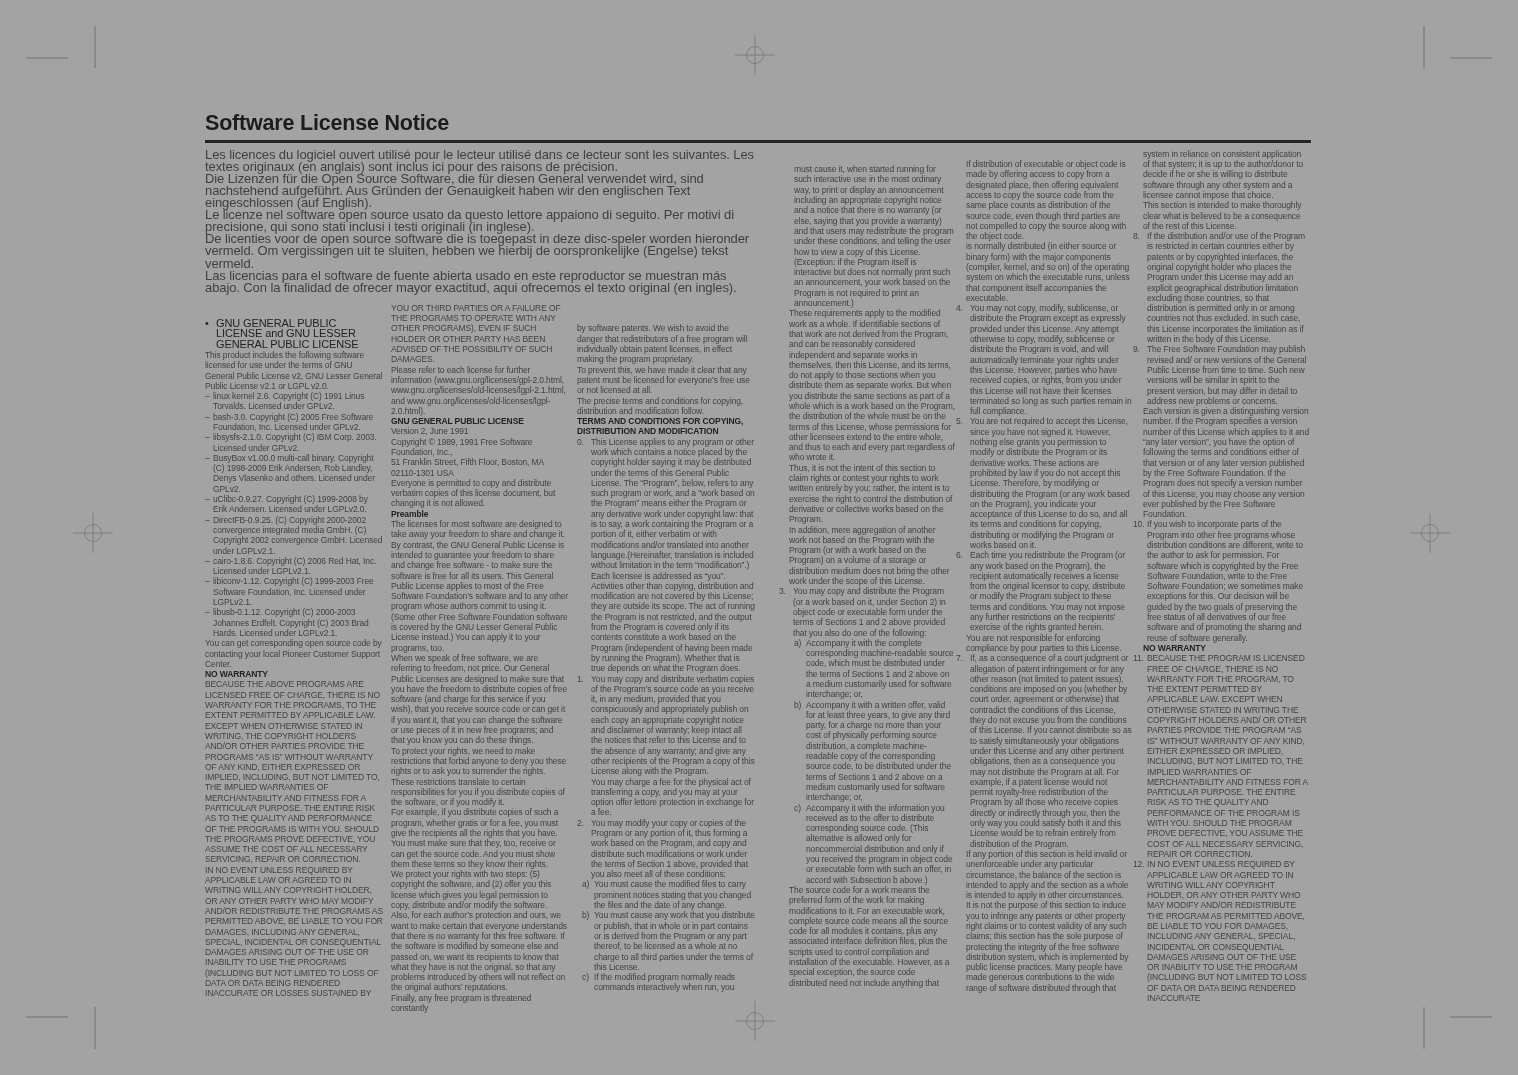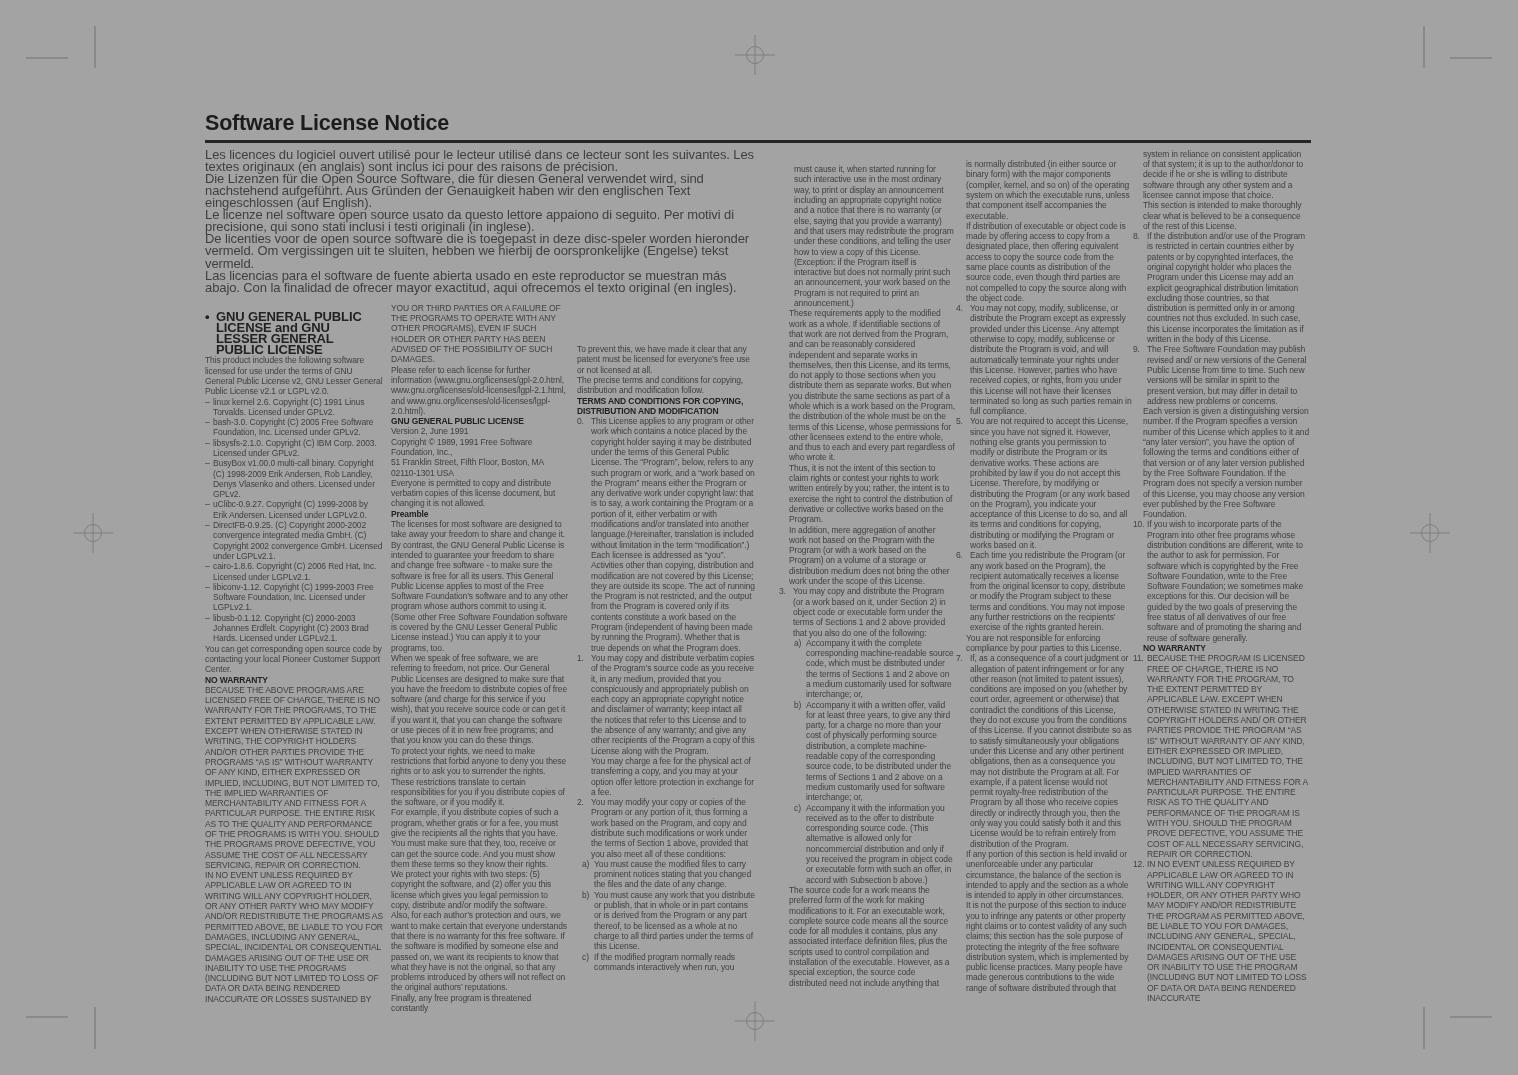--- a/index.html
+++ b/index.html
@@ -19,21 +19,21 @@
   .intro{font-size:13px;line-height:12.1px;letter-spacing:-0.1px;margin-bottom:9px;color:#3f3f3f;}
   .intro p{margin:0;}
   .col-row{display:flex;align-items:center;}
   .col{font-size:8.5px;line-height:10.3px;letter-spacing:-0.12px;}
   .left-group .col{width:178px;margin-right:8px;}
   .left-group .col:last-child{margin-right:0;}
   .right-group .col{width:166px;margin-right:11px;}
   .right-group .col:last-child{margin-right:0;}
   .blk{margin:0;overflow-wrap:break-word;}
   .b{font-weight:bold;color:#222;}
-  .bh{font-weight:bold;color:#222;font-size:13px;line-height:10.8px;padding-left:11px;}
+  .bh{font-weight:normal;color:#222;font-size:11px;line-height:10.8px;padding-left:11px;}
   .bh .marker{width:11px;margin-left:-11px;}
   .dash{padding-left:8px;}
   .dash .marker{width:8px;margin-left:-8px;}
   .num{padding-left:4px;}
   .num .marker{width:14px;margin-left:-14px;}
   .num0{padding-left:14px;}
   .num0 .marker{width:14px;margin-left:-14px;}
   .ncont{padding-left:14px;}
   .alpha{padding-left:17px;}
   .alpha .marker{width:12px;margin-left:-12px;}
@@ -132,20 +132,21 @@
               <div class="blk b">Preamble</div>
               <div class="blk p">The licenses for most software are designed to take away your freedom to share and change it. By contrast, the GNU General Public License is intended to guarantee your freedom to share and change free software - to make sure the software is free for all its users. This General Public License applies to most of the Free Software Foundation’s software and to any other program whose authors commit to using it. (Some other Free Software Foundation software is covered by the GNU Lesser General Public License instead.) You can apply it to your programs, too.</div>
               <div class="blk p">When we speak of free software, we are referring to freedom, not price. Our General Public Licenses are designed to make sure that you have the freedom to distribute copies of free software (and charge for this service if you wish), that you receive source code or can get it if you want it, that you can change the software or use pieces of it in new free programs; and that you know you can do these things.</div>
               <div class="blk p">To protect your rights, we need to make restrictions that forbid anyone to deny you these rights or to ask you to surrender the rights. These restrictions translate to certain responsibilities for you if you distribute copies of the software, or if you modify it.</div>
               <div class="blk p">For example, if you distribute copies of such a program, whether gratis or for a fee, you must give the recipients all the rights that you have. You must make sure that they, too, receive or can get the source code. And you must show them these terms so they know their rights.</div>
               <div class="blk p">We protect your rights with two steps: (5) copyright the software, and (2) offer you this license which gives you legal permission to copy, distribute and/or modify the software.</div>
               <div class="blk p">Also, for each author’s protection and ours, we want to make certain that everyone understands that there is no warranty for this free software. If the software is modified by someone else and passed on, we want its recipients to know that what they have is not the original, so that any problems introduced by others will not reflect on the original authors’ reputations.</div>
               <div class="blk p">Finally, any free program is threatened constantly</div>
             </div>
           <div class="col">
+              <div class="blk p">by software patents. We wish to avoid the danger that redistributors of a free program will individually obtain patent licenses, in effect making the program proprietary.</div>
               <div class="blk p">To prevent this, we have made it clear that any patent must be licensed for everyone’s free use or not licensed at all.</div>
               <div class="blk p">The precise terms and conditions for copying, distribution and modification follow.</div>
               <div class="blk b">TERMS AND CONDITIONS FOR COPYING, DISTRIBUTION AND MODIFICATION</div>
               <div class="blk num0"><span class="marker">0.</span>This License applies to any program or other work which contains a notice placed by the copyright holder saying it may be distributed under the terms of this General Public License. The “Program”, below, refers to any such program or work, and a “work based on the Program” means either the Program or any derivative work under copyright law: that is to say, a work containing the Program or a portion of it, either verbatim or with modifications and/or translated into another language.(Hereinafter, translation is included without limitation in the term “modification”.) Each licensee is addressed as “you”.</div>
               <div class="blk ncont">Activities other than copying, distribution and modification are not covered by this License; they are outside its scope. The act of running the Program is not restricted, and the output from the Program is covered only if its contents constitute a work based on the Program (independent of having been made by running the Program). Whether that is true depends on what the Program does.</div>
               <div class="blk num0"><span class="marker">1.</span>You may copy and distribute verbatim copies of the Program’s source code as you receive it, in any medium, provided that you conspicuously and appropriately publish on each copy an appropriate copyright notice and disclaimer of warranty; keep intact all the notices that refer to this License and to the absence of any warranty; and give any other recipients of the Program a copy of this License along with the Program.</div>
               <div class="blk ncont">You may charge a fee for the physical act of transferring a copy, and you may at your option offer lettore protection in exchange for a fee.</div>
               <div class="blk num0"><span class="marker">2.</span>You may modify your copy or copies of the Program or any portion of it, thus forming a work based on the Program, and copy and distribute such modifications or work under the terms of Section 1 above, provided that you also meet all of these conditions:</div>
               <div class="blk alpha"><span class="marker">a)</span>You must cause the modified files to carry prominent notices stating that you changed the files and the date of any change.</div>
               <div class="blk alpha"><span class="marker">b)</span>You must cause any work that you distribute or publish, that in whole or in part contains or is derived from the Program or any part thereof, to be licensed as a whole at no charge to all third parties under the terms of this License.</div>
@@ -160,22 +161,22 @@
               <div class="blk p">These requirements apply to the modified work as a whole. If identifiable sections of that work are not derived from the Program, and can be reasonably considered independent and separate works in themselves, then this License, and its terms, do not apply to those sections when you distribute them as separate works. But when you distribute the same sections as part of a whole which is a work based on the Program, the distribution of the whole must be on the terms of this License, whose permissions for other licensees extend to the entire whole, and thus to each and every part regardless of who wrote it.</div>
               <div class="blk p">Thus, it is not the intent of this section to claim rights or contest your rights to work written entirely by you; rather, the intent is to exercise the right to control the distribution of derivative or collective works based on the Program.</div>
               <div class="blk p">In addition, mere aggregation of another work not based on the Program with the Program (or with a work based on the Program) on a volume of a storage or distribution medium does not bring the other work under the scope of this License.</div>
               <div class="blk num"><span class="marker">3.</span>You may copy and distribute the Program (or a work based on it, under Section 2) in object code or executable form under the terms of Sections 1 and 2 above provided that you also do one of the following:</div>
               <div class="blk alpha"><span class="marker">a)</span>Accompany it with the complete corresponding machine-readable source code, which must be distributed under the terms of Sections 1 and 2 above on a medium customarily used for software interchange; or,</div>
               <div class="blk alpha"><span class="marker">b)</span>Accompany it with a written offer, valid for at least three years, to give any third party, for a charge no more than your cost of physically performing source distribution, a complete machine-readable copy of the corresponding source code, to be distributed under the terms of Sections 1 and 2 above on a medium customarily used for software interchange; or,</div>
               <div class="blk alpha"><span class="marker">c)</span>Accompany it with the information you received as to the offer to distribute corresponding source code. (This alternative is allowed only for noncommercial distribution and only if you received the program in object code or executable form with such an offer, in accord with Subsection b above.)</div>
               <div class="blk p">The source code for a work means the preferred form of the work for making modifications to it. For an executable work, complete source code means all the source code for all modules it contains, plus any associated interface definition files, plus the scripts used to control compilation and installation of the executable. However, as a special exception, the source code distributed need not include anything that</div>
             </div>
           <div class="col">
+              <div class="blk p">If distribution of executable or object code is made by offering access to copy from a designated place, then offering equivalent access to copy the source code from the same place counts as distribution of the source code, even though third parties are not compelled to copy the source along with the object code.</div>
               <div class="blk p">is normally distributed (in either source or binary form) with the major components (compiler, kernel, and so on) of the operating system on which the executable runs, unless that component itself accompanies the executable.</div>
-              <div class="blk p">If distribution of executable or object code is made by offering access to copy from a designated place, then offering equivalent access to copy the source code from the same place counts as distribution of the source code, even though third parties are not compelled to copy the source along with the object code.</div>
               <div class="blk num"><span class="marker">4.</span>You may not copy, modify, sublicense, or distribute the Program except as expressly provided under this License. Any attempt otherwise to copy, modify, sublicense or distribute the Program is void, and will automatically terminate your rights under this License. However, parties who have received copies, or rights, from you under this License will not have their licenses terminated so long as such parties remain in full compliance.</div>
               <div class="blk num"><span class="marker">5.</span>You are not required to accept this License, since you have not signed it. However, nothing else grants you permission to modify or distribute the Program or its derivative works. These actions are prohibited by law if you do not accept this License. Therefore, by modifying or distributing the Program (or any work based on the Program), you indicate your acceptance of this License to do so, and all its terms and conditions for copying, distributing or modifying the Program or works based on it.</div>
               <div class="blk num"><span class="marker">6.</span>Each time you redistribute the Program (or any work based on the Program), the recipient automatically receives a license from the original licensor to copy, distribute or modify the Program subject to these terms and conditions. You may not impose any further restrictions on the recipients’ exercise of the rights granted herein.</div>
               <div class="blk p">You are not responsible for enforcing compliance by pour parties to this License.</div>
               <div class="blk num"><span class="marker">7.</span>If, as a consequence of a court judgment or allegation of patent infringement or for any other reason (not limited to patent issues), conditions are imposed on you (whether by court order, agreement or otherwise) that contradict the conditions of this License, they do not excuse you from the conditions of this License. If you cannot distribute so as to satisfy simultaneously your obligations under this License and any other pertinent obligations, then as a consequence you may not distribute the Program at all. For example, if a patent license would not permit royalty-free redistribution of the Program by all those who receive copies directly or indirectly through you, then the only way you could satisfy both it and this License would be to refrain entirely from distribution of the Program.</div>
               <div class="blk p">If any portion of this section is held invalid or unenforceable under any particular circumstance, the balance of the section is intended to apply and the section as a whole is intended to apply in other circumstances.</div>
               <div class="blk p">It is not the purpose of this section to induce you to infringe any patents or other property right claims or to contest validity of any such claims; this section has the sole purpose of protecting the integrity of the free software distribution system, which is implemented by public license practices. Many people have made generous contributions to the wide range of software distributed through that</div>
             </div>
           <div class="col">
               <div class="blk p">system in reliance on consistent application of that system; it is up to the author/donor to decide if he or she is willing to distribute software through any other system and a licensee cannot impose that choice.</div>

